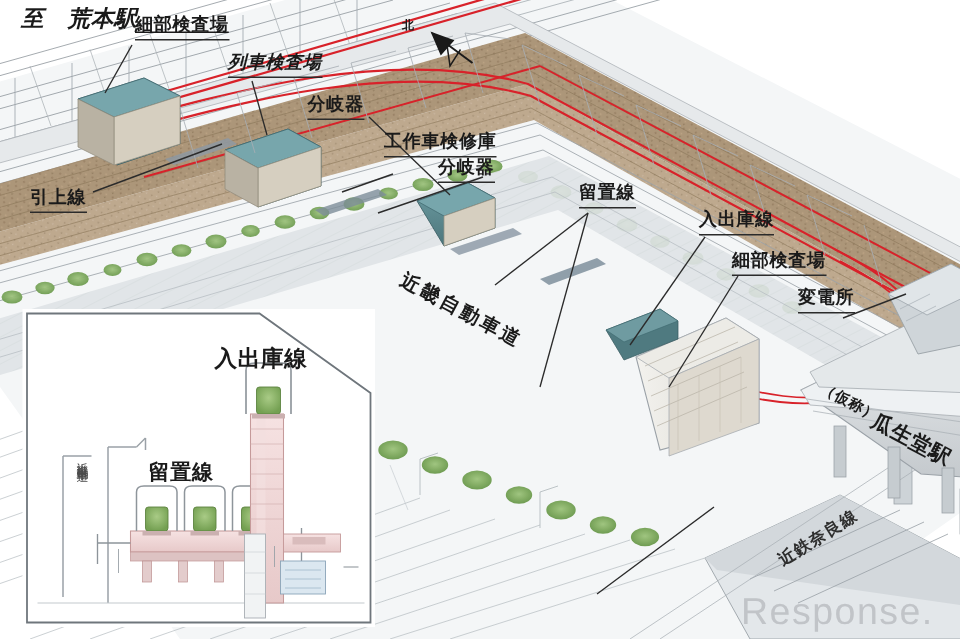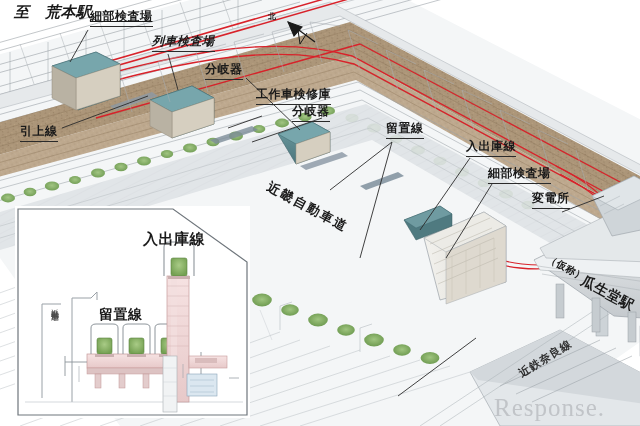--- a/index.html
+++ b/index.html
@@ -7,21 +7,21 @@
        font-family:"DejaVu Sans","Liberation Sans",sans-serif;}
   #stage{position:relative;width:640px;height:426px;background:#ffffff;}
   svg.layer{position:absolute;left:0;top:0;width:640px;height:426px;}
   .lbl{position:absolute;white-space:nowrap;color:#1a1a1a;
        font-family:"DejaVu Sans","Liberation Sans",sans-serif;
        font-weight:700;letter-spacing:.5px;}
   .lbl.u{border-bottom:1.3px solid #2b2b2b;padding-bottom:1px;}
   .rot{transform-origin:left top;}
   .inset{position:absolute;background:#fff;}
   .wm{position:absolute;color:#b9bcc0;opacity:.8;
-      font-family:Liberation Serif, serif;
+      font-family:Liberation Sans, sans-serif;
       font-weight:400;letter-spacing:1px;}
   .vert{writing-mode:vertical-rl;text-orientation:upright;}
 </style>
 </head>
 <body>
 
 <div id="stage">
 
   <svg class="layer" viewBox="0 0 640 426" preserveAspectRatio="none">
     <defs>

